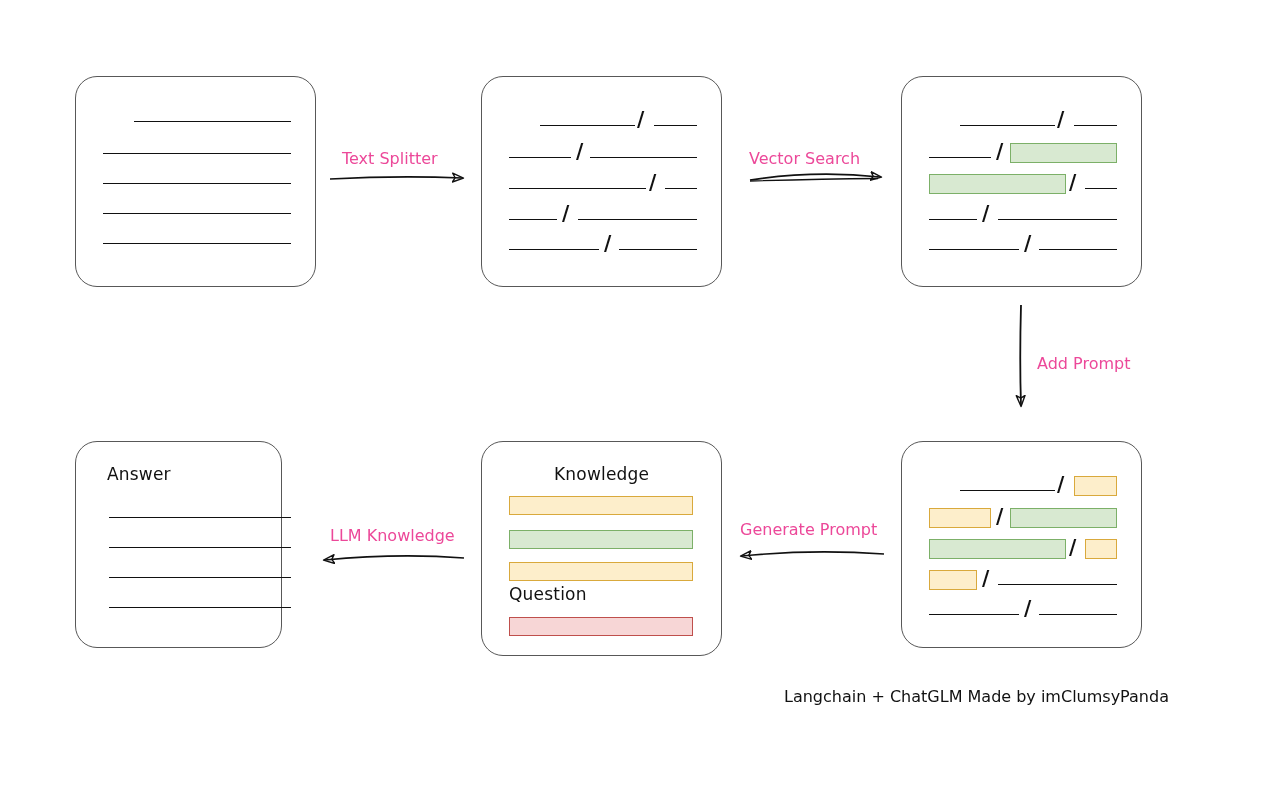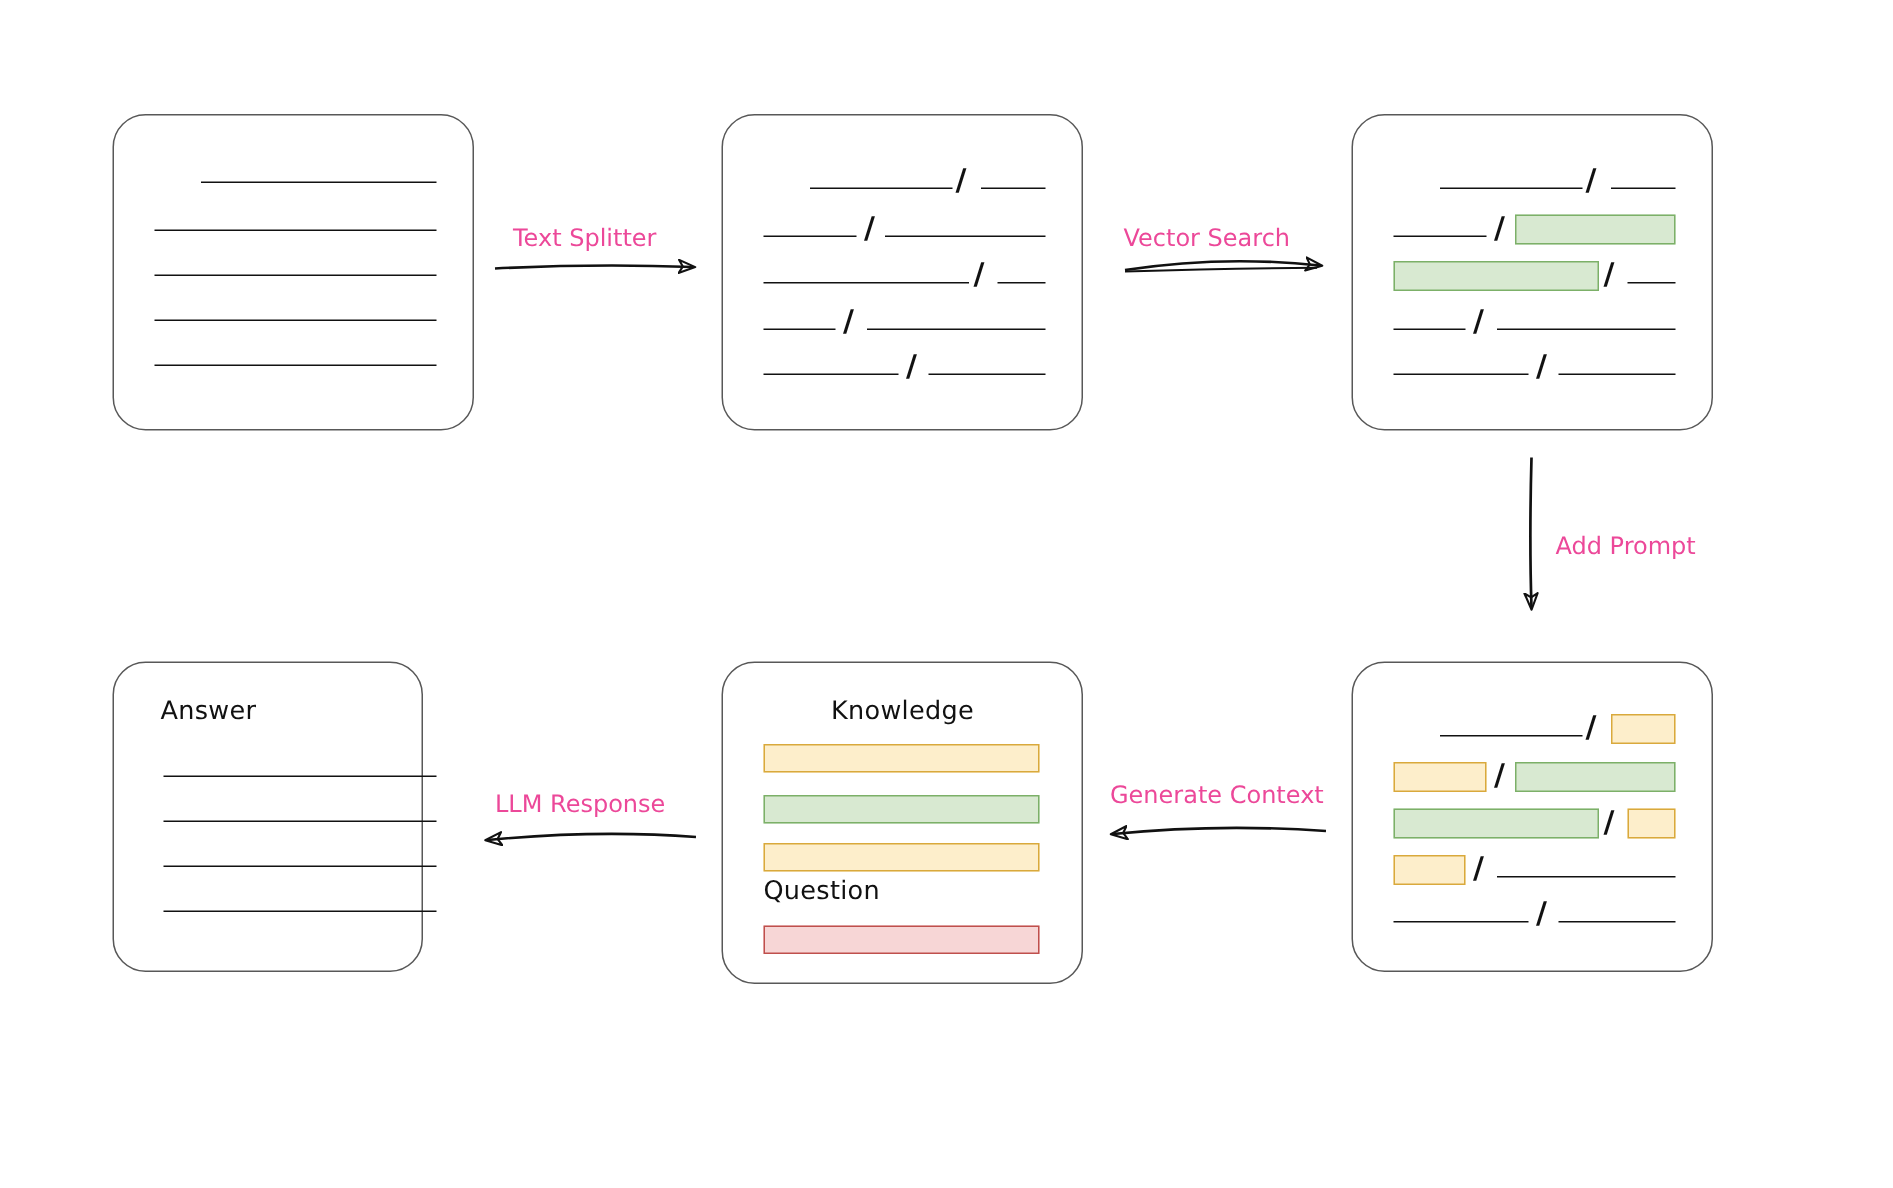--- a/index.html
+++ b/index.html
@@ -218,18 +218,19 @@
 
     <path d="M464,558 Q398,553 325,560" fill="none" stroke="#111111" stroke-width="1.7" marker-end="url(#ah-left)"></path>
   </svg>
 
   <div class="edge-label" style="left:342px; top:149px;">Text Splitter</div>
 
   <div class="edge-label" style="left:749px; top:149px;">Vector Search</div>
 
   <div class="edge-label" style="left:1037px; top:354px;">Add Prompt</div>
 
-  <div class="edge-label" style="left:740px; top:520px;">Generate Context</div>
-
-  <div class="edge-label" style="left:330px; top:526px;">LLM Response</div>
-
+  <div class="edge-label" style="left:740px; top:520px;">Generate Prompt</div>
+
+  <div class="edge-label" style="left:330px; top:526px;">LLM Knowledge</div>
+
+  <div class="caption" style="left:784px; top:687px;">Langchain + ChatGLM Made by imClumsyPanda</div>
 
 </div>
 
 </body></html>

